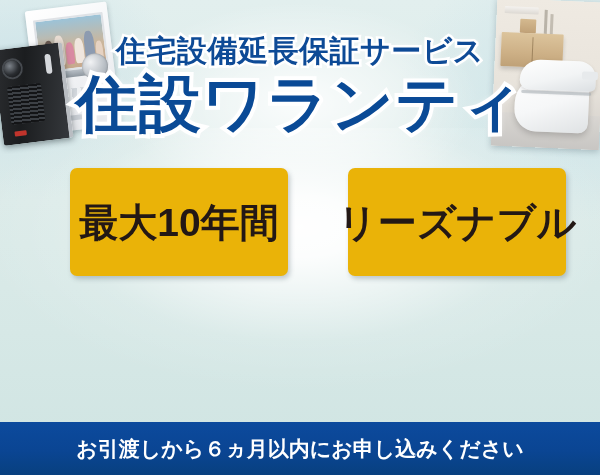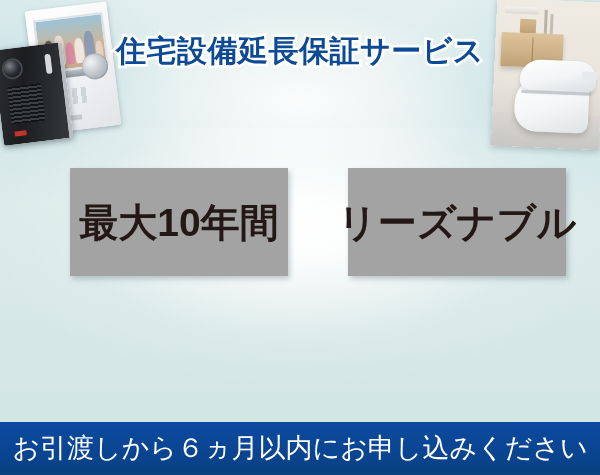--- a/index.html
+++ b/index.html
@@ -295,22 +295,22 @@
     top: 168px;
     width: 532px;
     display: grid;
     grid-template-columns: 254px 254px;
     grid-template-rows: 108px 108px;
     column-gap: 24px;
     row-gap: 14px;
     z-index: 4;
   }
   .feature-box {
-    background: #a3a3a3;
-    border-radius: 0;
+    background: #eab308;
+    border-radius: 7px;
     box-shadow: 2px 3px 5px rgba(60,80,90,0.28);
     display: flex;
     align-items: center;
     justify-content: center;
     margin-left: 36px;
   }
   .feature-label {
     font-size: 39px;
     font-weight: 700;
     color: #231815;
@@ -326,22 +326,22 @@
     bottom: 0;
     height: 53px;
     background: linear-gradient(180deg, #0c4a9d 0%, #0a4593 55%, #08407f 100%);
     display: flex;
     align-items: center;
     justify-content: center;
     z-index: 6;
   }
   .bottom-text {
     color: #ffffff;
-    font-size: 27px;
-    font-weight: 400;
+    font-size: 21px;
+    font-weight: 700;
     letter-spacing: 0px;
     line-height: 1;
     white-space: nowrap;
   }
 </style>
 </head>
 <body>
 
 <div class="banner">
 
@@ -383,20 +383,21 @@
     <div class="tl-vase2"></div>
     <div class="tl-cabinet"></div>
     <div class="tl-bowl"></div>
     <div class="tl-lid"></div>
     <div class="tl-seam"></div>
     <div class="tl-panel"></div>
   </div>
 
   <div class="headline">
     <div class="subtitle">住宅設備延長保証サービス</div>
+    <div class="title">住設ワランティ</div>
   </div>
 
   <div class="features">
     <div class="feature-box">
       <span class="feature-label">最大10年間</span>
     </div>
     <div class="feature-box">
       <span class="feature-label">リーズナブル</span>
     </div>
   </div>

